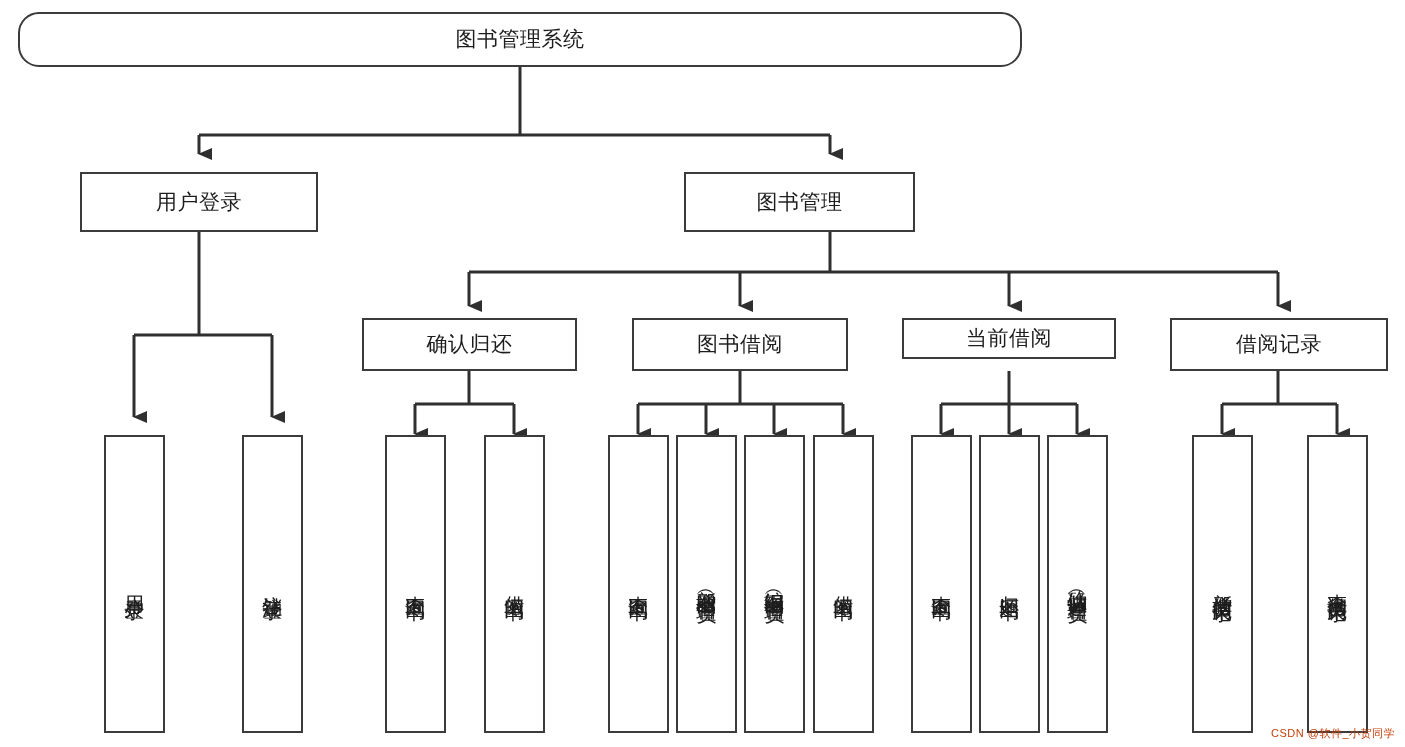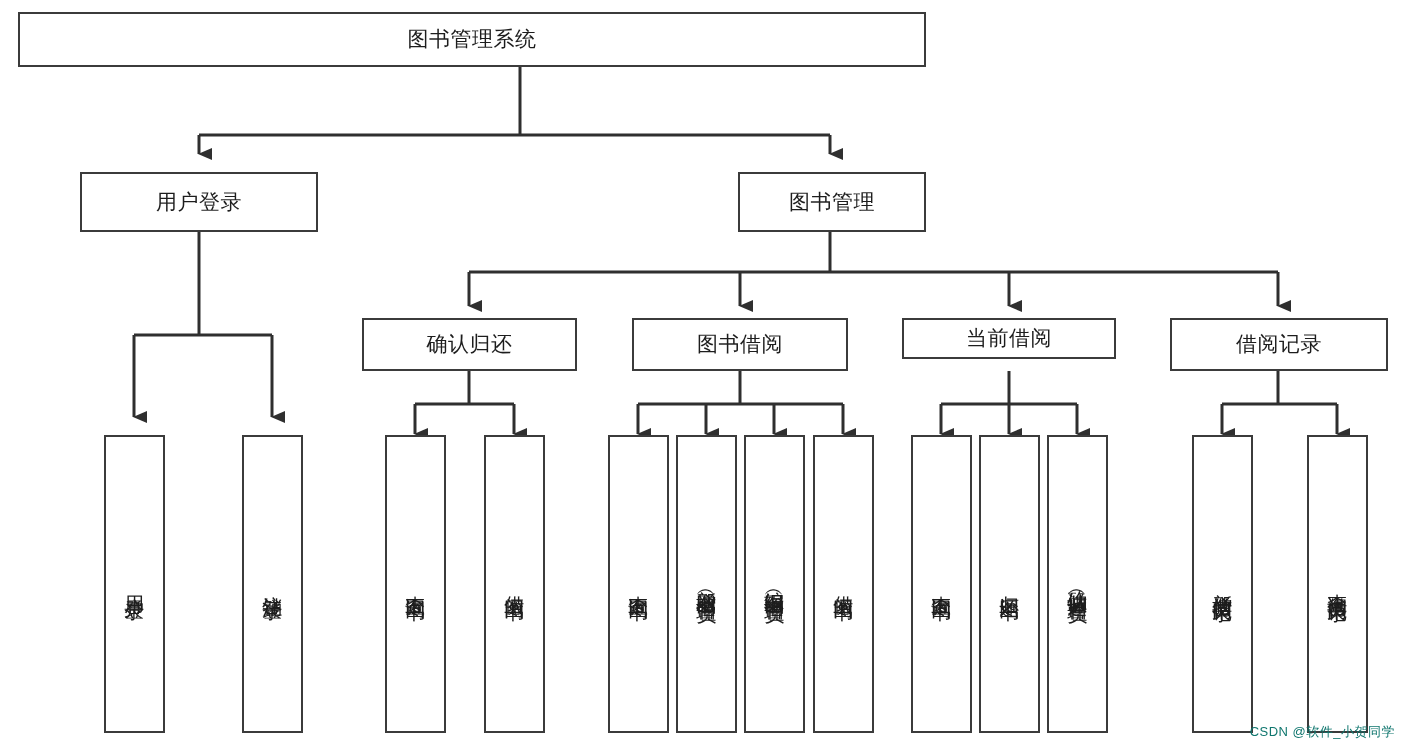--- a/index.html
+++ b/index.html
@@ -53,22 +53,22 @@
     text-orientation: upright;
     white-space: nowrap;
     font-size: 20px;
     line-height: 1.32;
     letter-spacing: 2px;
   }
   .watermark {
     position: absolute;
     right: 10px;
     bottom: 6px;
-    color: #0f766e;
-    font-size: 13px;
+    color: #c2410c;
+    font-size: 11px;
     letter-spacing: 0.5px;
     white-space: nowrap;
     user-select: none;
   }
 </style>
 </head>
 <body>
 
 <div id="diagram-root">
 
@@ -115,29 +115,29 @@
       <line x1="1009" y1="404" x2="1009" y2="434" marker-end="url(#arrow)"></line>
       <line x1="1077" y1="404" x2="1077" y2="434" marker-end="url(#arrow)"></line>
 
       <line x1="1278" y1="371" x2="1278" y2="404"></line>
       <line x1="1222" y1="404" x2="1337" y2="404"></line>
       <line x1="1222" y1="404" x2="1222" y2="434" marker-end="url(#arrow)"></line>
       <line x1="1337" y1="404" x2="1337" y2="434" marker-end="url(#arrow)"></line>
     </g>
   </svg>
 
-  <div class="node" style="left:18px; top:12px; width:908px; height:55px;">
+  <div class="node" style="left:18px; top:12px; width:1004px; height:55px;border-radius:21px;">
     <span class="label">图书管理系统</span>
   </div>
 
   <div class="node" style="left:80px; top:172px; width:238px; height:60px;">
     <span class="label">用户登录</span>
   </div>
 
-  <div class="node" style="left:738px; top:172px; width:188px; height:60px;">
+  <div class="node" style="left:684px; top:172px; width:231px; height:60px;">
     <span class="label">图书管理</span>
   </div>
 
   <div class="node" style="left:362px; top:318px; width:215px; height:53px;">
     <span class="label">确认归还</span>
   </div>
 
   <div class="node" style="left:632px; top:318px; width:216px; height:53px;">
     <span class="label">图书借阅</span>
   </div>

